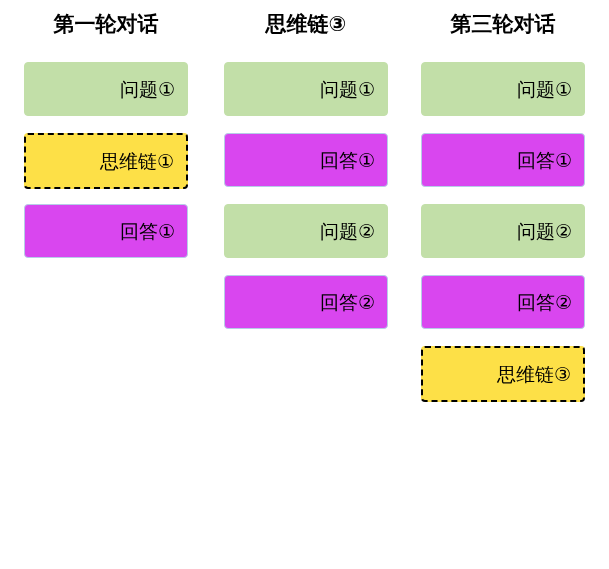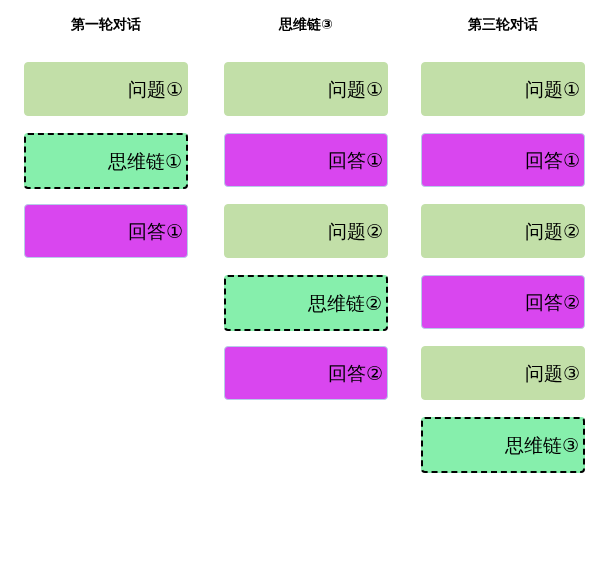--- a/index.html
+++ b/index.html
@@ -32,21 +32,21 @@
   .col-0 { left: 24px; }
   .col-1 { left: 224px; width: 164px; }
   .col-2 { left: 421px; width: 164px; }
 
   .col-header {
     position: absolute;
     top: 10px;
     left: 0;
     width: 164px;
     text-align: center;
-    font-size: 14px;
+    font-size: 21px;
     font-weight: bold;
     line-height: 28px;
     letter-spacing: 0px;
     color: #000000;
     white-space: nowrap;
   }
 
   .cards {
     position: absolute;
     top: 62px;
@@ -56,37 +56,37 @@
 
   .card {
     box-sizing: border-box;
     width: 164px;
     height: 54px;
     margin-bottom: 17px;
     border-radius: 4px;
     display: flex;
     align-items: center;
     justify-content: flex-end;
-    padding-right: 4px;
+    padding-right: 12px;
     font-size: 19px;
     line-height: 1;
     color: #000000;
     white-space: nowrap;
   }
 
   .card.question {
     background: #C2DFA8;
     border: 1px solid #C2DFA8;
   }
   .card.answer {
     background: #d946ef;
     border: 1px solid #B6CDE7;
   }
   .card.cot {
-    background: #86efac;
+    background: #fde047;
     border: 2px dashed #000000;
     height: 56px;
     margin-bottom: 15px;
   }
 </style>
 </head>
 <body>
 
 <div id="diagram">
 
@@ -98,30 +98,28 @@
       <div class="card answer">回答①</div>
     </div>
   </div>
 
   <div class="column col-1">
     <div class="col-header">思维链③</div>
     <div class="cards">
       <div class="card question">问题①</div>
       <div class="card answer">回答①</div>
       <div class="card question">问题②</div>
-      <div class="card cot">思维链②</div>
       <div class="card answer">回答②</div>
     </div>
   </div>
 
   <div class="column col-2">
     <div class="col-header">第三轮对话</div>
     <div class="cards">
       <div class="card question">问题①</div>
       <div class="card answer">回答①</div>
       <div class="card question">问题②</div>
       <div class="card answer">回答②</div>
-      <div class="card question">问题③</div>
       <div class="card cot">思维链③</div>
     </div>
   </div>
 
 </div>
 
 </body></html>

